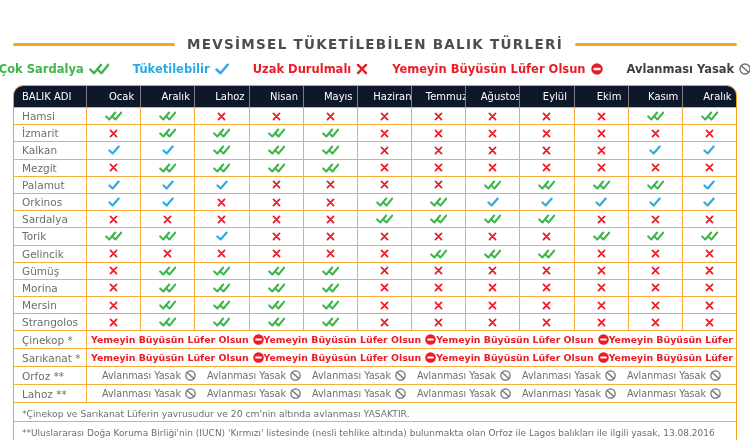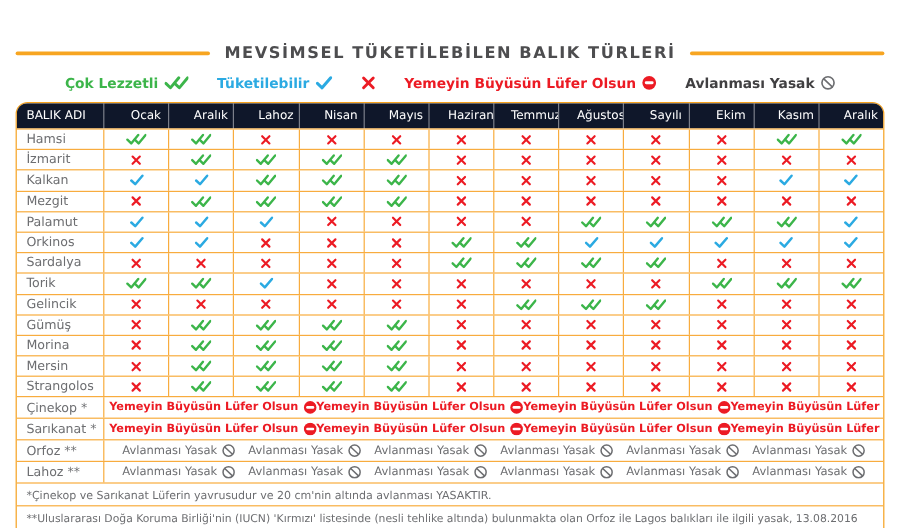--- a/index.html
+++ b/index.html
@@ -50,33 +50,34 @@
 <body>
 
 <div class="page">
   <div class="title-row">
     <span class="rule"></span>
     <h1 class="title">MEVSİMSEL TÜKETİLEBİLEN BALIK TÜRLERİ</h1>
     <span class="rule"></span>
   </div>
   <div class="legend" id="legend">
       <span class="legend-item">
-        <span style="color: rgb(60, 181, 74);">Çok Lezzetli</span>
+        <span style="color: rgb(60, 181, 74);">Çok Sardalya</span>
         <svg width="20" height="12" viewBox="0 0 20 12">
           <path d="M1.2 6.5 L5 10.2 L12 1.8" stroke="#3CB54A" stroke-width="2.4" stroke-linecap="round" stroke-linejoin="round" fill="none"></path>
           <path d="M8.6 6.5 L12.4 10.2 L19.4 1.8" stroke="#3CB54A" stroke-width="2.4" stroke-linecap="round" stroke-linejoin="round" fill="none"></path>
         </svg>
       </span>
       <span class="legend-item">
         <span style="color: rgb(43, 170, 226);">Tüketilebilir</span>
         <svg width="14" height="12" viewBox="0 0 14 12">
           <path d="M1.5 6.5 L5.4 10.2 L12.6 1.8" stroke="#2BAAE2" stroke-width="2.5" stroke-linecap="round" stroke-linejoin="round" fill="none"></path>
         </svg>
       </span>
       <span class="legend-item">
+        <span style="color: rgb(236, 27, 36);">Uzak Durulmalı</span>
         <svg width="12" height="12" viewBox="0 0 11 11">
           <path d="M1.8 1.8 L9.2 9.2 M9.2 1.8 L1.8 9.2" stroke="#EC1B24" stroke-width="2.2" stroke-linecap="round" stroke-linejoin="round" fill="none"></path>
         </svg>
       </span>
       <span class="legend-item">
         <span style="color: rgb(236, 27, 36);">Yemeyin Büyüsün Lüfer Olsun</span>
         <svg width="12" height="12" viewBox="0 0 14 14">
           <circle cx="7" cy="7" r="6.7" fill="#EC1B24"></circle>
           <rect x="2.7" y="5.6" width="8.6" height="2.8" rx="1.4" fill="#fff"></rect>
         </svg>
@@ -93,21 +94,21 @@
       <div class="thead">
         <div class="hcell">BALIK ADI</div>
         <div class="hcell">Ocak</div>
         <div class="hcell">Aralık</div>
         <div class="hcell">Lahoz</div>
         <div class="hcell">Nisan</div>
         <div class="hcell">Mayıs</div>
         <div class="hcell">Haziran</div>
         <div class="hcell">Temmuz</div>
         <div class="hcell">Ağustos</div>
-        <div class="hcell">Sayılı</div>
+        <div class="hcell">Eylül</div>
         <div class="hcell">Ekim</div>
         <div class="hcell">Kasım</div>
         <div class="hcell">Aralık</div>
       </div>
       <div class="trow">
         <div class="tcell name">Hamsi</div>
         <div class="tcell">
           <svg width="17" height="10" viewBox="0 0 20 12">
             <path d="M1.2 6.5 L5 10.2 L12 1.8" stroke="#3CB54A" stroke-width="2.4" stroke-linecap="round" stroke-linejoin="round" fill="none"></path>
             <path d="M8.6 6.5 L12.4 10.2 L19.4 1.8" stroke="#3CB54A" stroke-width="2.4" stroke-linecap="round" stroke-linejoin="round" fill="none"></path>

